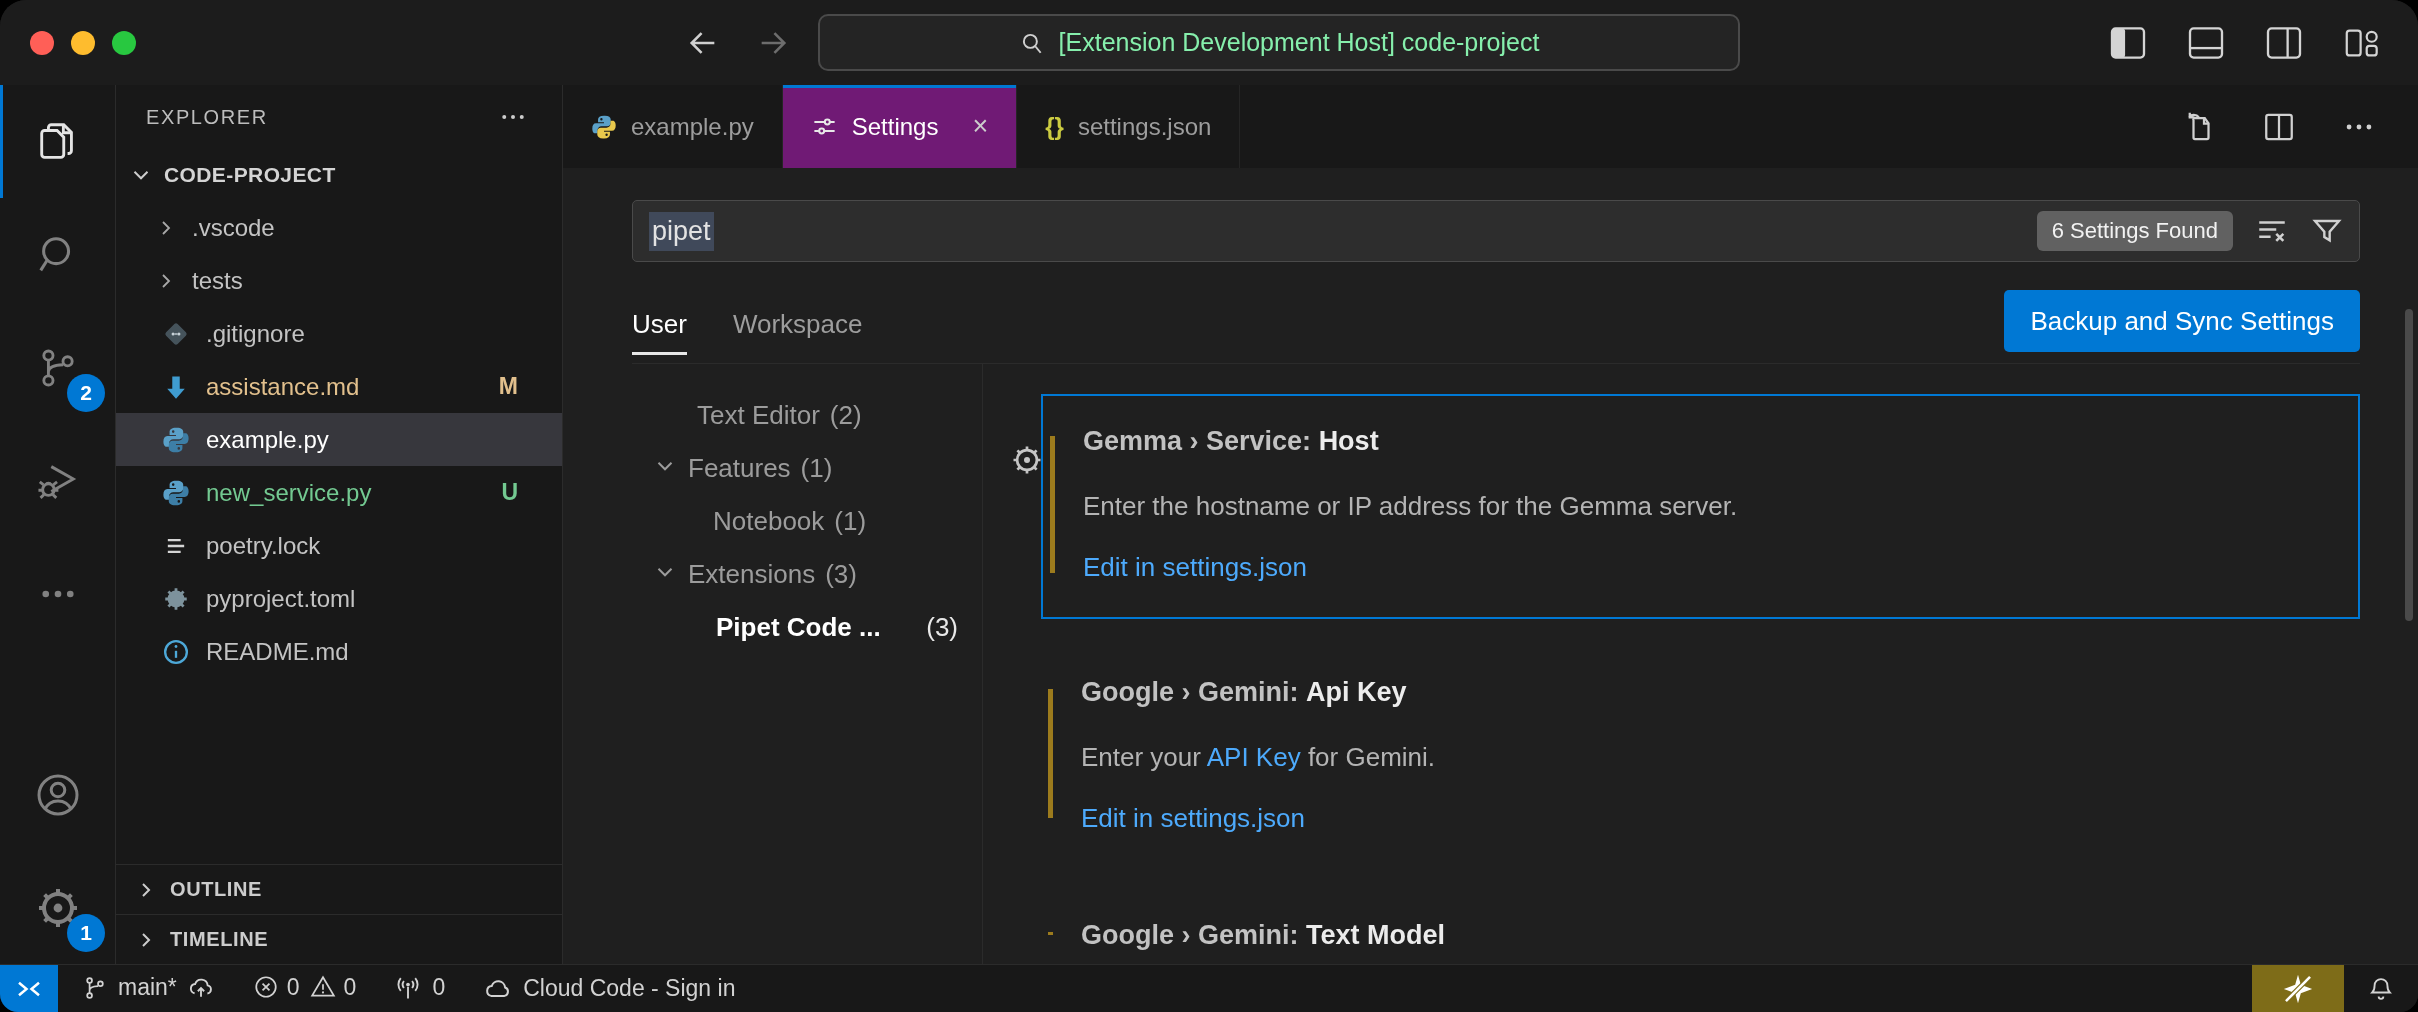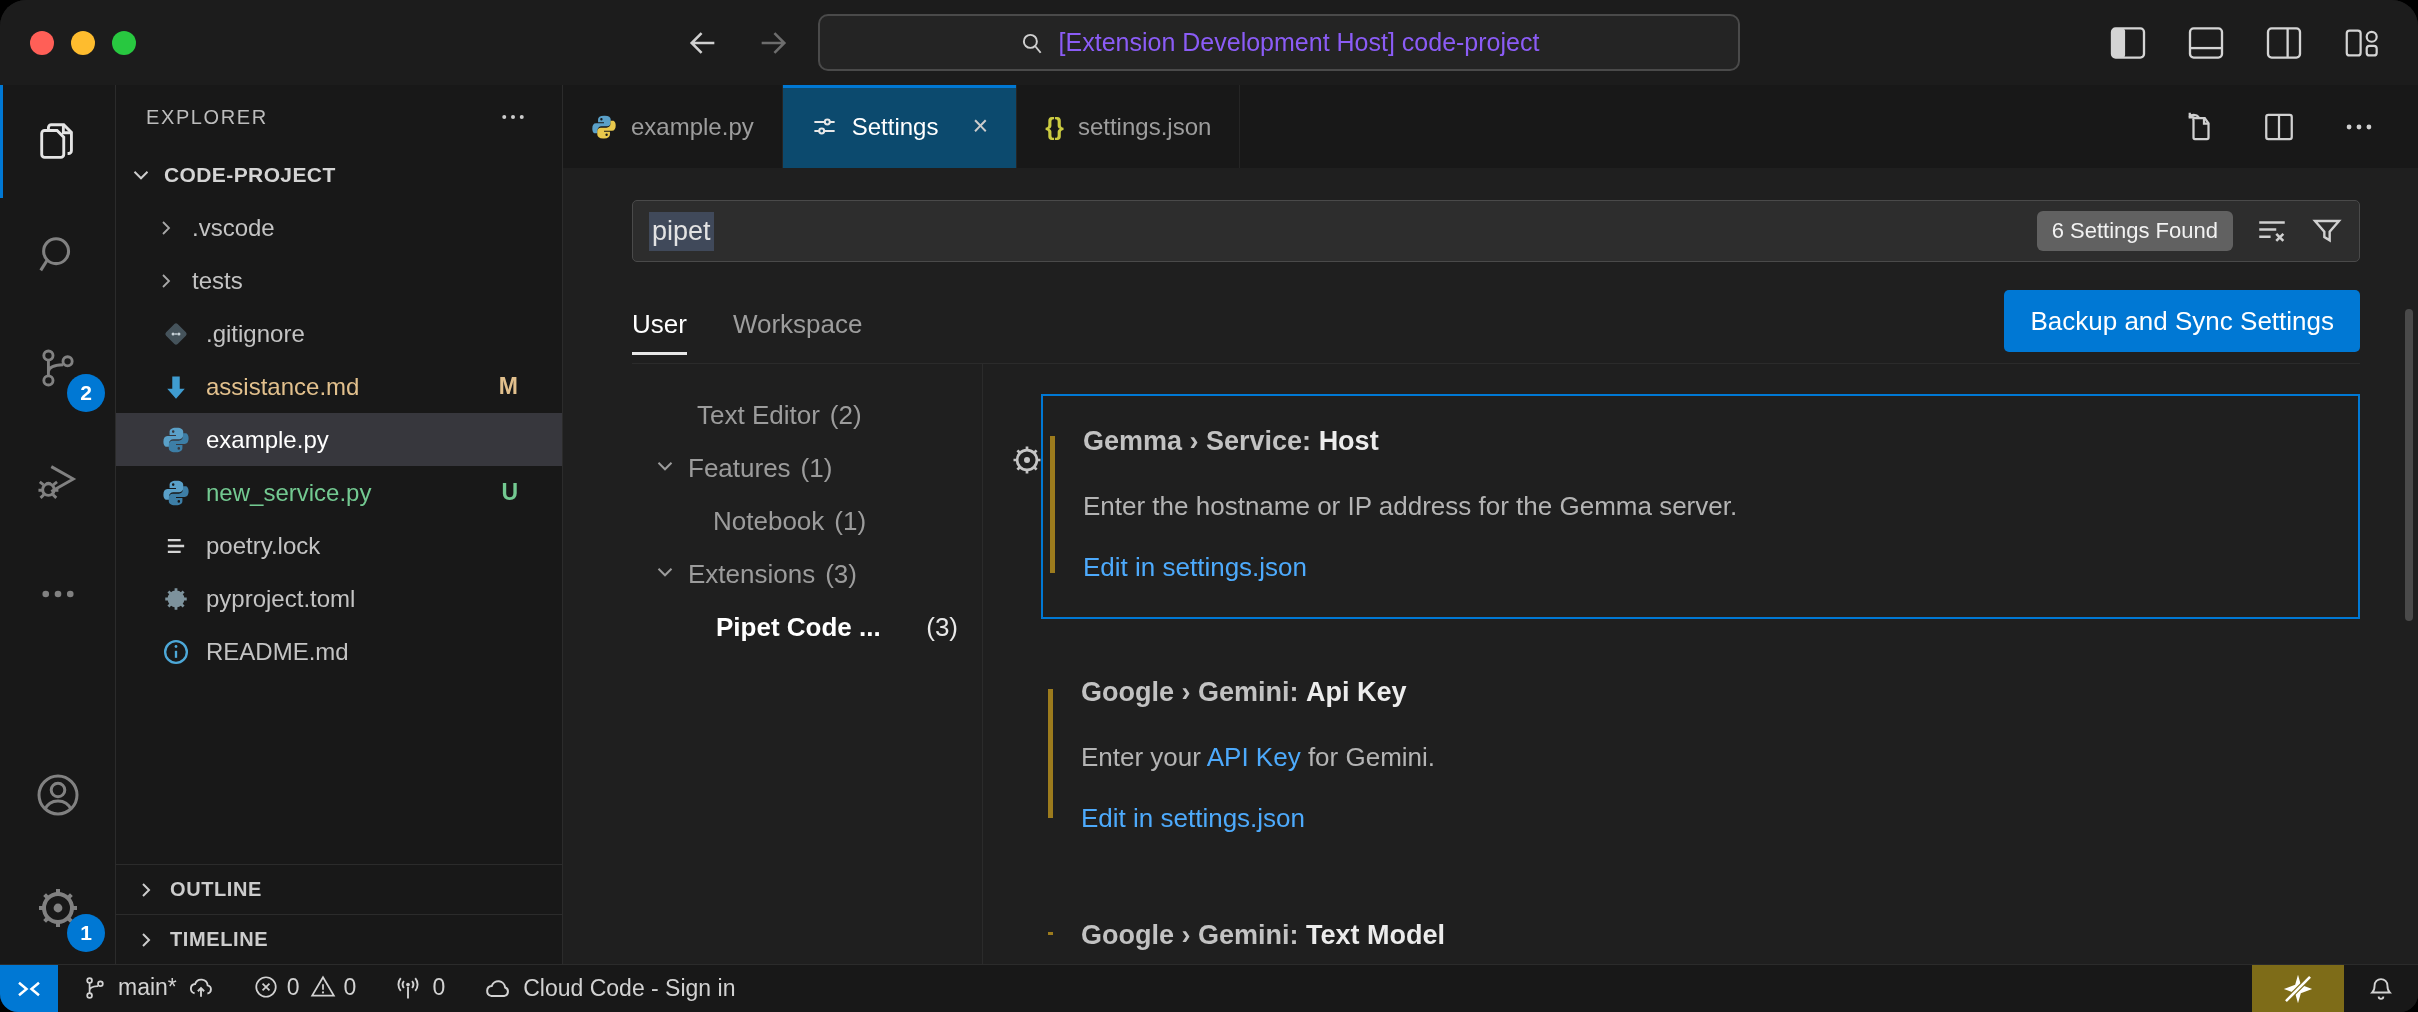--- a/index.html
+++ b/index.html
@@ -9,21 +9,21 @@
 
   
   .titlebar { height:85px; flex:none; background:#1c1c1c; position:relative; }
   .traffic { position:absolute; left:30px; top:31px; display:flex; gap:17px; }
   .light { width:24px; height:24px; border-radius:50%; }
   .light.red{ background:#ff5f57; } .light.yellow{ background:#febc2e; } .light.green{ background:#28c840; }
   .nav { position:absolute; left:686px; top:0; height:85px; display:flex; align-items:center; gap:36px; }
   .nav .fwd { opacity:.45; }
   .cc { position:absolute; left:818px; top:14px; width:922px; height:57px; background:#242424;
         border:2px solid #4a4a4a; border-radius:10px; display:flex; align-items:center;
-        justify-content:center; gap:14px; color:#8b5cf6; font-size:25px; }
+        justify-content:center; gap:14px; color:#86efac; font-size:25px; }
   .tb-actions { position:absolute; right:38px; top:0; height:85px; display:flex; align-items:center; gap:42px; color:#d4d4d4; }
 
   
   .main { flex:1; display:flex; min-height:0; }
 
   
   .activitybar { width:116px; flex:none; background:#181818; border-right:1px solid #2b2b2b;
                  display:flex; flex-direction:column; position:relative; }
   .ab-item { height:113px; display:flex; align-items:center; justify-content:center; color:#818181; position:relative; }
   .ab-item.active { color:#e4e4e4; }
@@ -49,21 +49,21 @@
   .fbadge.gold { color:#e2c08d; } .fbadge.green { color:#73c991; }
   .sb-sections { margin-top:auto; }
   .sb-section { height:50px; border-top:1px solid #2b2b2b; display:flex; align-items:center; gap:12px;
                 padding-left:18px; font-weight:700; font-size:20px; letter-spacing:.6px; color:#cccccc; }
 
   
   .editor { flex:1; min-width:0; background:#1f1f1f; display:flex; flex-direction:column; position:relative; }
   .tabsbar { height:83px; flex:none; background:#181818; display:flex; }
   .tab { display:flex; align-items:center; gap:14px; padding:0 28px; font-size:24px; color:#9d9d9d;
          background:#181818; border-right:1px solid #252525; position:relative; }
-  .tab.active { background:#0c4a6e; color:#fff;justify-content:center; }
+  .tab.active { background:#701a75; color:#fff;justify-content:center; }
   .tab.active::before { content:""; position:absolute; top:0; left:0; right:0; height:3px; background:#0078d4; }
   .tab .close { margin-left:20px; font-size:27px; color:#cccccc; }
   .braces { color:#cbcb41; font-weight:700; font-size:24px; }
   .editor-actions { margin-left:auto; display:flex; align-items:center; gap:46px; padding-right:42px; color:#d0d0d0; }
 
   .settings-body { flex:1; position:relative; overflow:hidden; }
   .search-row { position:absolute; left:69px; right:58px; top:32px; height:62px; }
   .search-input { width:100%; height:100%; background:#2d2d2d; border:1px solid #4a4a4a; border-radius:5px;
                   display:flex; align-items:center; padding:0 16px; font-size:27px; color:#e3e3e3;justify-content:space-between; }
   .sel { background:#40495a; padding:4px 3px; }

